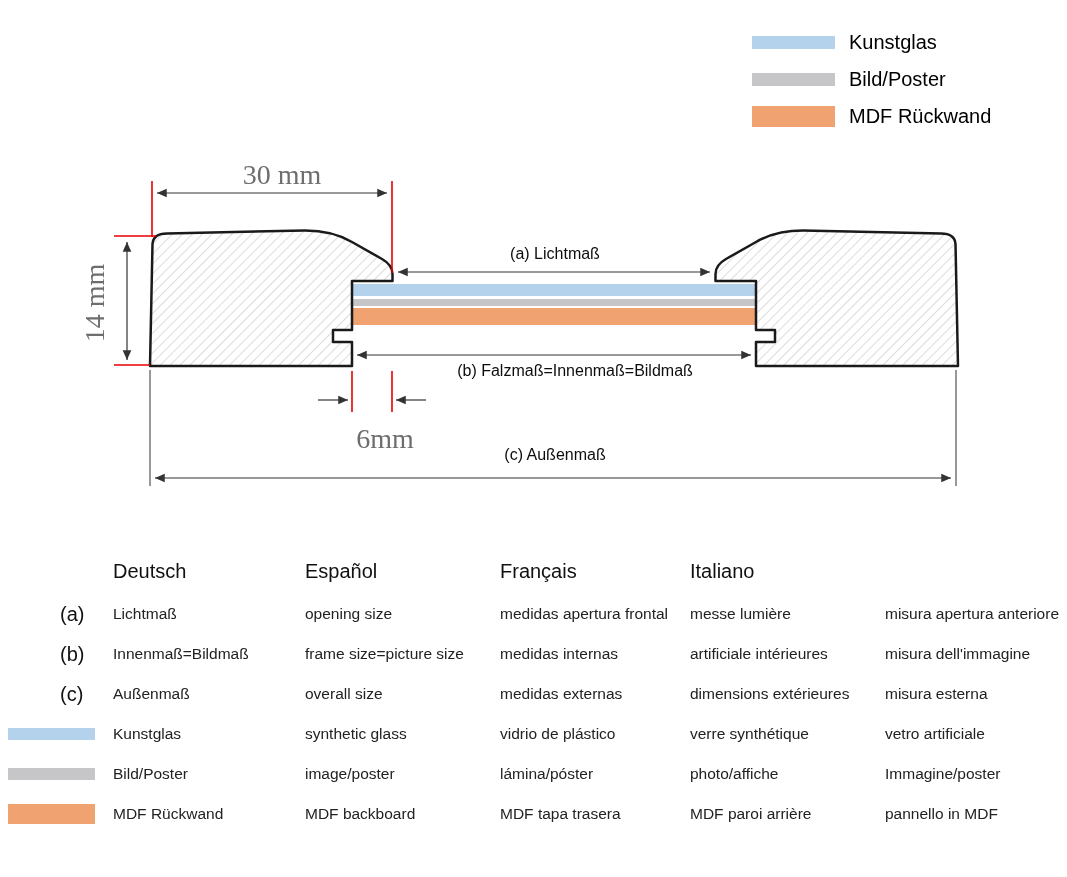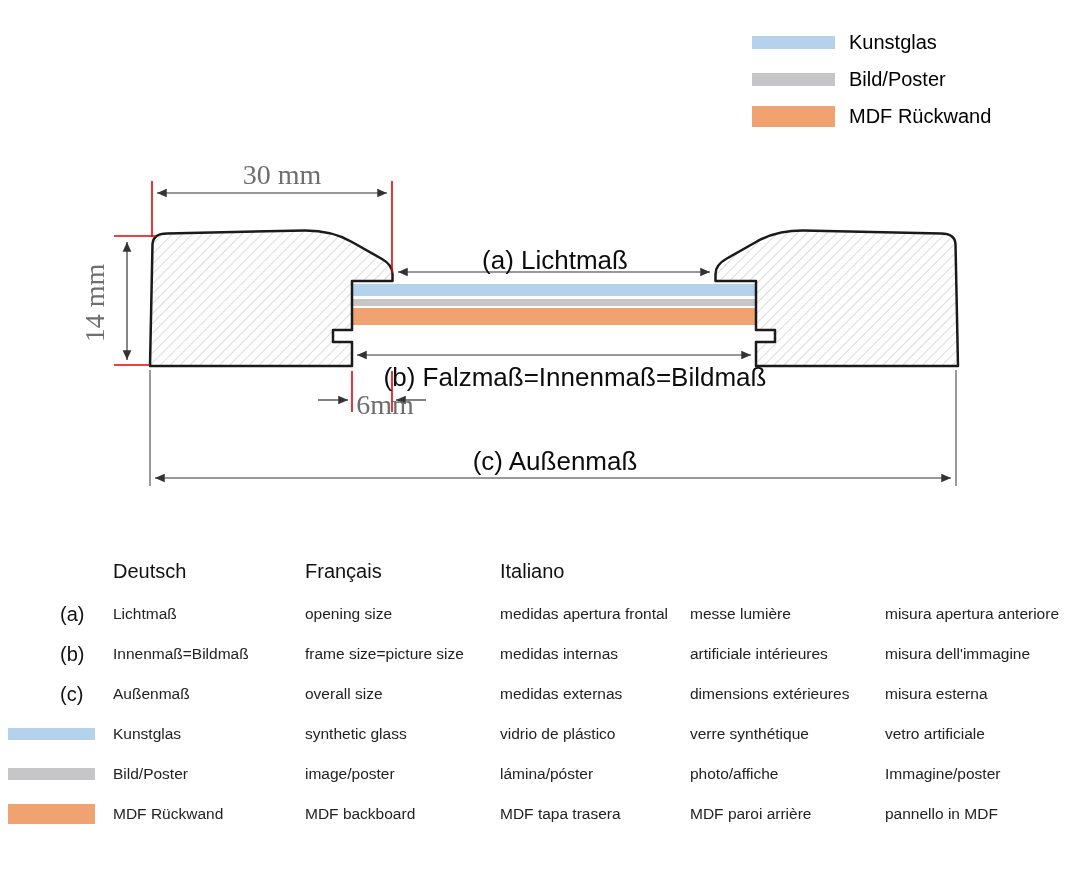--- a/index.html
+++ b/index.html
@@ -17,21 +17,21 @@
   .sw-mdf    { background:#f0a371; height:21px; }
   .legend-label { font-size:20px; color:#000; }
 
   
   .diagram-svg { position:absolute; left:0; top:0; }
   .dim-serif {
     position:absolute; font-family:"Liberation Serif", serif;
     color:#6e6e6e; font-size:28px; text-align:center; line-height:30px;
   }
   .diagram-label {
-    position:absolute; font-size:26px; color:#0d0d0d; text-align:center;
+    position:absolute; font-size:16px; color:#0d0d0d; text-align:center;
   }
 
   
   .xtable { position:absolute; left:0; top:548px; width:1067px; }
   .t-row {
     display:grid;
     grid-template-columns:113px 192px 195px 190px 195px 182px;
     align-items:center; height:40px;
   }
   .t-row.t-head { height:46px; }
@@ -84,21 +84,21 @@
       <line x1="155" y1="478" x2="951" y2="478" marker-start="url(#arr)" marker-end="url(#arr)"></line>
       <line x1="318" y1="400" x2="348" y2="400" marker-end="url(#arr)"></line>
       <line x1="426" y1="400" x2="396" y2="400" marker-end="url(#arr)"></line>
       <line x1="150" y1="370" x2="150" y2="486" stroke-width="1"></line>
       <line x1="956" y1="370" x2="956" y2="486" stroke-width="1"></line>
     </g>
   </svg>
 
   <div class="dim-serif" style="left:212px; top:160px; width:140px;text-align:center;">30 mm</div>
   <div class="dim-serif" style="left:35px; top:288px; width:120px; transform:rotate(-90deg);">14 mm</div>
-  <div class="dim-serif" style="left:330px; top:390px; width:110px;">6mm</div>
+  <div class="dim-serif" style="left:330px; top:424px; width:110px;">6mm</div>
   <div class="diagram-label" style="left:400px; top:245px; width:310px;">(a) Lichtmaß</div>
   <div class="diagram-label" style="left:370px; top:362px; width:410px;">(b) Falzmaß=Innenmaß=Bildmaß</div>
   <div class="diagram-label" style="left:400px; top:446px; width:310px;">(c) Außenmaß</div>
 
   <div class="legend">
     <div class="legend-row">
       <div class="sw sw-glass"></div>
       <div class="legend-label">Kunstglas</div>
     </div>
     <div class="legend-row">
@@ -109,20 +109,21 @@
       <div class="sw sw-mdf"></div>
       <div class="legend-label">MDF Rückwand</div>
     </div>
   </div>
 
   <div class="xtable">
 
     <div class="t-row t-head">
       <div class="t-label"></div>
       <div class="t-cell">Deutsch</div>
+      <div class="t-cell">Español</div>
       <div class="t-cell">Français</div>
       <div class="t-cell">Italiano</div>
     </div>
 
     <div class="t-row">
       <div class="t-label">(a)</div>
       <div class="t-cell">Lichtmaß</div>
       <div class="t-cell">opening size</div>
       <div class="t-cell">medidas apertura frontal</div>
       <div class="t-cell">messe lumière</div>

